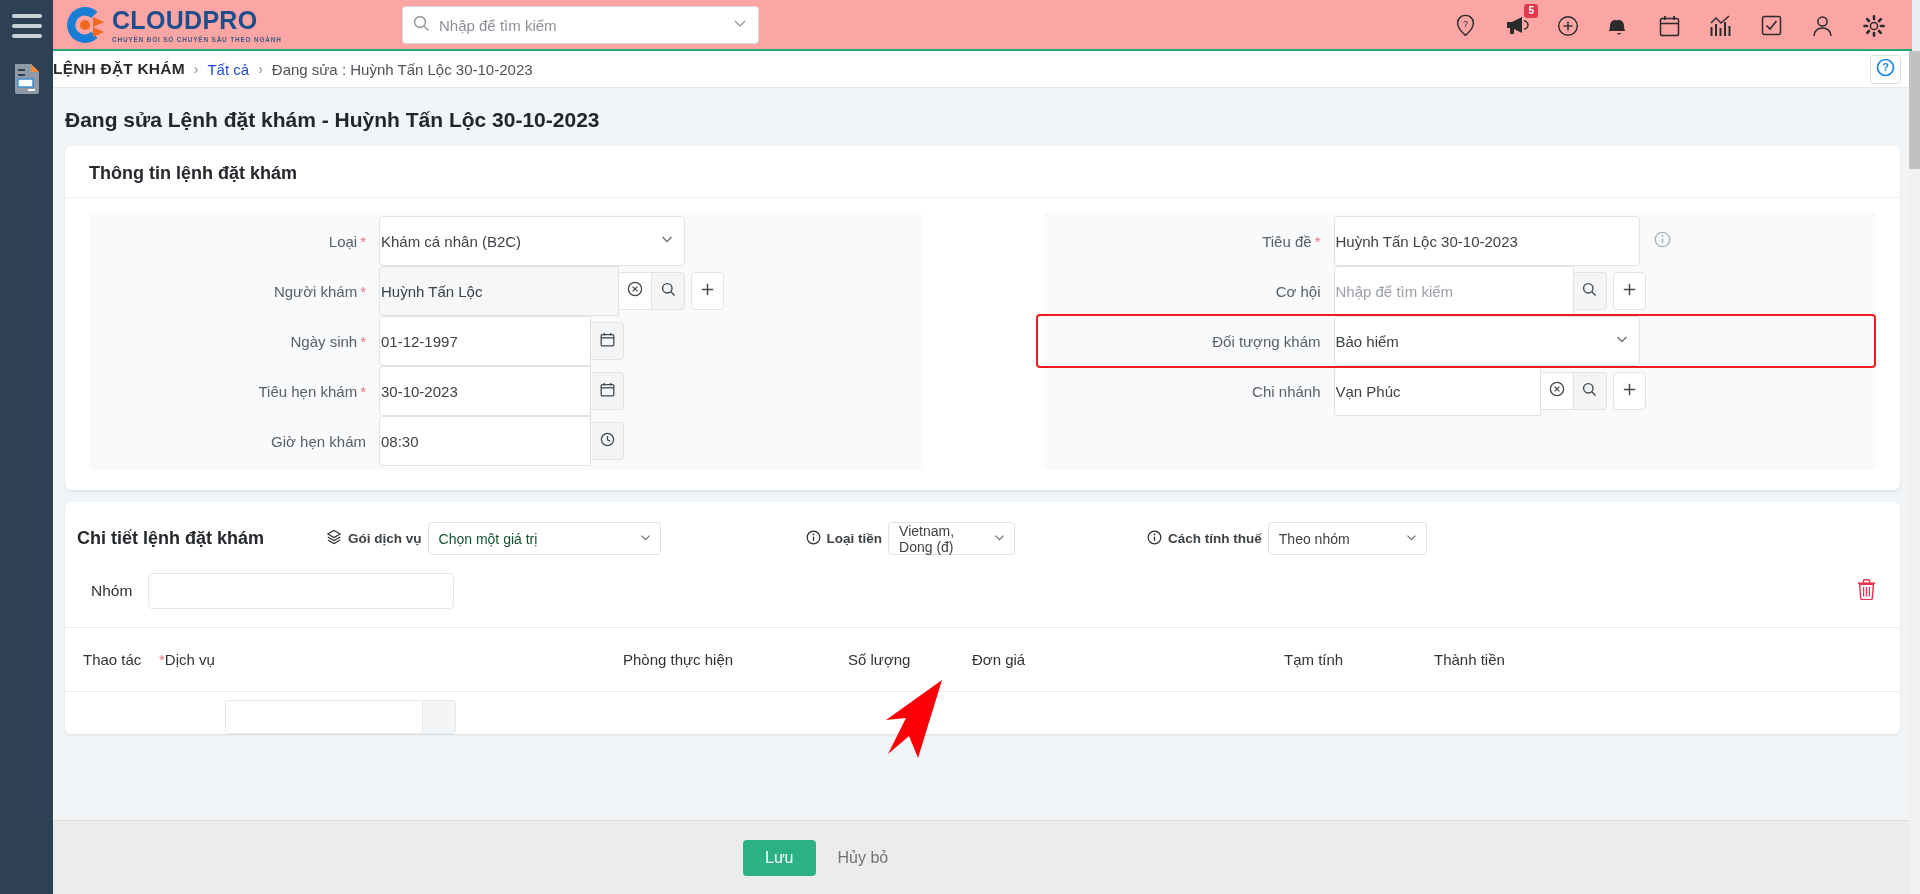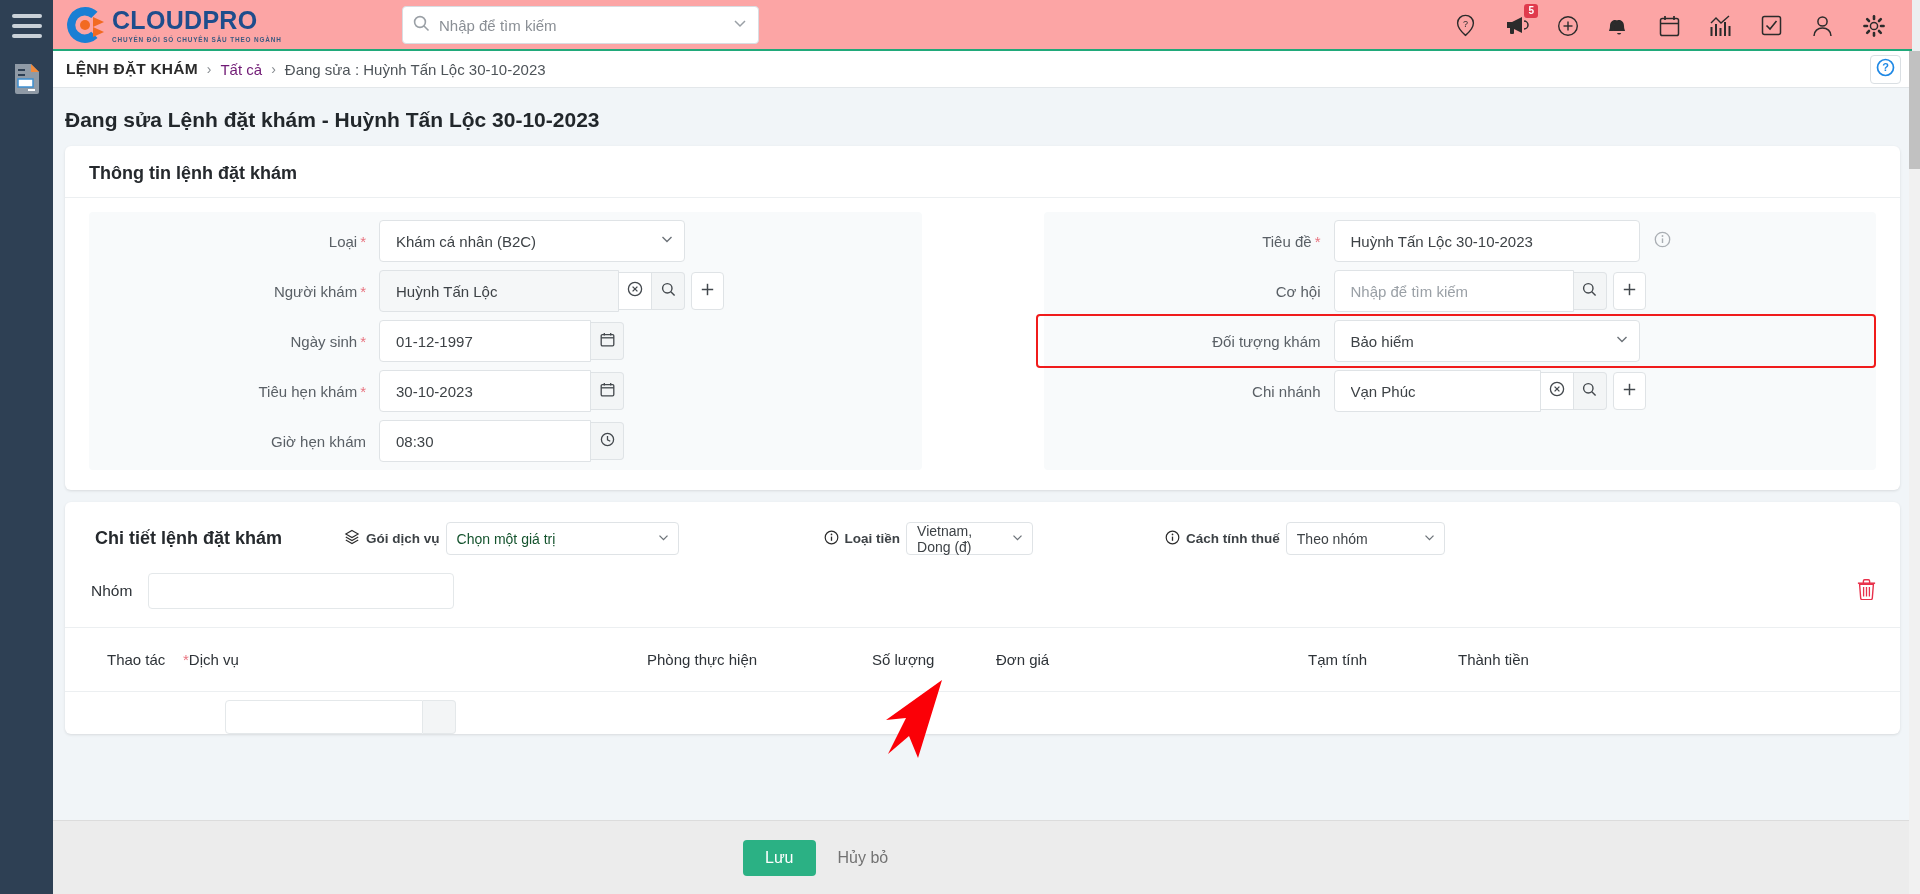--- a/index.html
+++ b/index.html
@@ -55,24 +55,24 @@
     background: #e03b4d; color: #fff; font-size: 10px; font-weight: bold;
     border-radius: 3px; padding: 1px 4px; line-height: 1.2;
   }
 
   
   #crumbbar {
     position: absolute; left: 53px; top: 51px; right: 0; height: 37px;
     background: #fff; border-bottom: 1px solid #e3e7ea;
     display: flex; align-items: center; z-index: 25;
   }
-  .crumbs { margin-left: 13px; display: flex; align-items: center; font-size: 15px; color: #555; }
+  .crumbs { margin-left: 0; display: flex; align-items: center; font-size: 15px; color: #555; }
   .crumb-root { font-weight: bold; color: #2b2b2b; font-size: 15.5px; letter-spacing: .2px; cursor: pointer; }
   .crumb-sep { margin: 0 9px; color: #868b90; font-size: 14px; }
-  .crumb-link { color: #701a75; cursor: pointer; }
+  .crumb-link { color: #1d4ed8; cursor: pointer; }
   .crumb-cur { color: #4e5459; }
   .help-btn {
     position: absolute; right: 19px; top: 4px;
     width: 31px; height: 29px; border: 1px solid #dadfe3; border-radius: 4px;
     display: flex; align-items: center; justify-content: center; cursor: pointer; background: #fff;
   }
 
   
   #page {
     position: absolute; left: 53px; top: 88px; right: 10px; bottom: 58px;
@@ -88,22 +88,22 @@
   .frow { display: flex; align-items: center; margin: 0 0 12px 0; height: 38px; }
   .frow:last-child { margin-bottom: 0; }
   .flabel {
     width: 290px; text-align: right; padding-right: 13px;
     font-size: 15px; color: #5a6066; white-space: nowrap;
   }
   .req { color: #e8737f; margin-left: 3px; }
   .fctl { flex: 1; display: flex; align-items: center; }
 
   .ipt {
-    height: 42px; border: 1px solid #dfe3e6; border-radius: 4px; background: #fff;
-    font-size: 15px; color: #3d4246; padding: 0 16px; outline: none;
+    height: 50px; border: 1px solid #dfe3e6; border-radius: 4px; background: #fff;
+    font-size: 15px; color: #3d4246; padding: 0 1px; outline: none;
     font-family: inherit; width: 100%;
   }
   .ipt::placeholder { color: #9aa0a6; }
   .ipt.readonly { background: #f5f7f8; }
   .sel-wrap { position: relative; width: 306px; }
   .chev {
     position: absolute; right: 11px; top: 50%; transform: translateY(-50%);
     pointer-events: none;
   }
   .addon {
@@ -121,37 +121,37 @@
   .grp .ipt { border-radius: 4px 0 0 4px; width: 240px; }
   .grp .ipt.w212 { width: 212px; }
   .info-i { margin-left: 14px; cursor: pointer; }
 
   .hl-box {
     position: absolute; border: 2px solid #f01b1b; border-radius: 4px;
     pointer-events: none; z-index: 12;
   }
 
   
-  .detail-head { display: flex; align-items: center; padding: 20px 24px 0 30px; }
+  .detail-head { display: flex; align-items: center; padding: 20px 24px 0 12px; }
   .detail-title { font-size: 18px; font-weight: bold; color: #25292d; }
   .mini-group { display: flex; align-items: center; font-size: 13.5px; color: #3d4246; font-weight: bold; }
   .mini-label { white-space: nowrap; margin: 0 6px 0 6px; }
   .mini-sel {
     position: relative; height: 33px; border: 1px solid #dfe3e6; border-radius: 4px;
     background: #fff; display: flex; align-items: center; padding: 0 26px 0 10px;
     font-size: 14px; font-weight: normal; color: #3d4246; cursor: pointer;
   }
   .mini-sel .chev { right: 8px; }
 
   .nhom-row { display: flex; align-items: center; padding: 18px 24px 18px 26px; border-bottom: 1px solid #eceff1; }
   .nhom-label { font-size: 15.5px; color: #2e3338; margin-right: 16px; }
   .nhom-input { width: 306px; height: 36px; border: 1px solid #e4e8ea; border-radius: 4px; outline: none; font-family: inherit; font-size: 15px; padding: 0 10px; }
   .trash { margin-left: auto; cursor: pointer; }
 
-  .tbl-head { display: flex; align-items: center; border-bottom: 1px solid #eceff1; padding: 0 24px 0 42px; height: 64px; }
+  .tbl-head { display: flex; align-items: center; border-bottom: 1px solid #eceff1; padding: 0 24px 0 18px; height: 64px; }
   .th { font-size: 15px; color: #2e3338; }
   .th.small { line-height: 1.15; }
   .th .star { color: #e8737f; }
 
   .row-partial { display: flex; align-items: center; padding: 8px 0 0 160px; }
   .row-ipt { width: 198px; height: 34px; border: 1px solid #e4e8ea; border-radius: 4px 0 0 4px; background: #fff; }
   .row-addon { width: 33px; height: 34px; border: 1px solid #e4e8ea; border-left: 0; border-radius: 0 4px 4px 0; background: #f3f5f6; }
 
   
   #footer {

